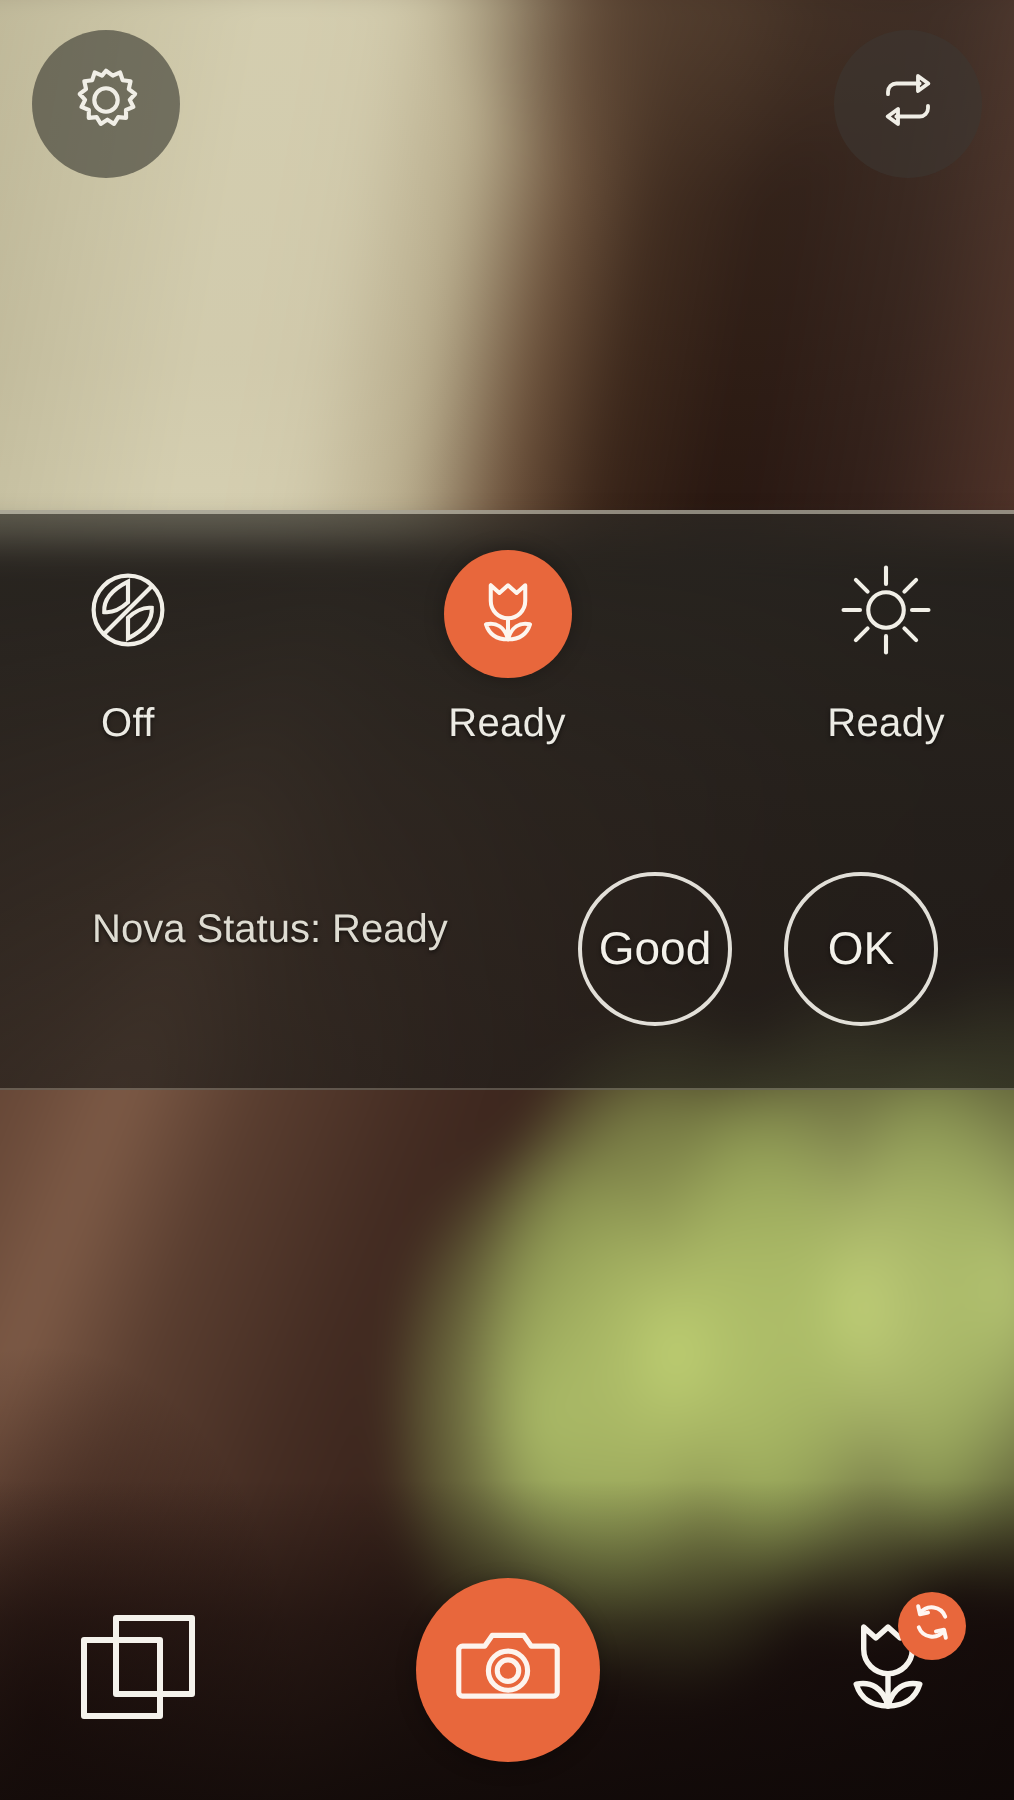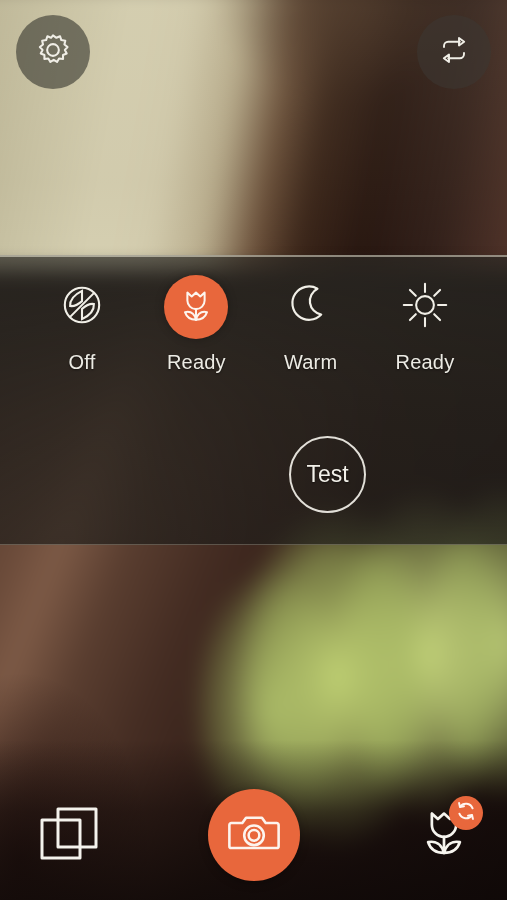--- a/index.html
+++ b/index.html
@@ -141,21 +141,21 @@
     background: linear-gradient(180deg, rgba(52,50,44,.30) 0%, rgba(30,28,24,.18) 55%, rgba(22,20,17,.30) 100%);
     pointer-events: none;
   }
 
   .modes {
     position: absolute;
     left: 0; top: 18px;
     width: 507px;
     display: flex;
     justify-content: space-between;
-    padding: 0 40px;
+    padding: 0 22px;
     box-sizing: border-box;
   }
   .mode {
     width: 84px;
     display: flex;
     flex-direction: column;
     align-items: center;
     cursor: pointer;
   }
   .mode-icon {
@@ -319,31 +319,20 @@
                        l-4.7 4.2 -4.7 -4.2 -4.7 4.2 z"></path>
               <path d="M24 28.6 V40"></path>
               <path d="M24 40 c-3.2 0 -9.6 -.6 -12 -8.2 5.6 -1.2 10.2 1.4 12 8.2 z"></path>
               <path d="M24 40 c3.2 0 9.6 -.6 12 -8.2 -5.6 -1.2 -10.2 1.4 -12 8.2 z"></path>
             </svg>
           </span>
         </div>
         <div class="mode-label">Ready</div>
       </div>
 
-      <div class="mode">
-        <div class="mode-icon">
-          <span>
-            <svg width="50" height="50" viewBox="0 0 48 48" fill="none" stroke="#f1efe7" stroke-width="2.1" stroke-linejoin="round">
-              <path d="M33.8 33.2 A16 16 0 1 1 30.2 8.4
-                       A13.2 13.2 0 0 0 33.8 33.2 Z"></path>
-            </svg>
-          </span>
-        </div>
-        <div class="mode-label">Warm</div>
-      </div>
 
       <div class="mode">
         <div class="mode-icon">
           <span>
             <svg width="52" height="52" viewBox="0 0 48 48" fill="none" stroke="#f1efe7" stroke-width="1.9" stroke-linecap="round">
               <circle cx="24" cy="24" r="8.2"></circle>
               <path d="M24 4.4 V12"></path>
               <path d="M24 36 V43.6"></path>
               <path d="M4.4 24 H12"></path>
               <path d="M36 24 H43.6"></path>
@@ -355,23 +344,25 @@
           </span>
         </div>
         <div class="mode-label">Ready</div>
       </div>
 
 
     </div>
 
     <div class="status-row">
       <div class="status-text">
+        <div>Nova Status: Ready</div>
       </div>
 
-      <div class="circle-btn test">Test</div>
+      <div class="circle-btn test">Good</div>
+      <div class="circle-btn ok">OK</div>
     </div>
 
   </div>
 
   <div class="bottom-bar">
 
     <div class="gallery-btn">
       <span>
         <svg width="62" height="58" viewBox="0 0 62 58" fill="none" stroke="#f4f2ec" stroke-width="3.0" stroke-linejoin="round">
           <rect x="20" y="5" width="38" height="38"></rect>

